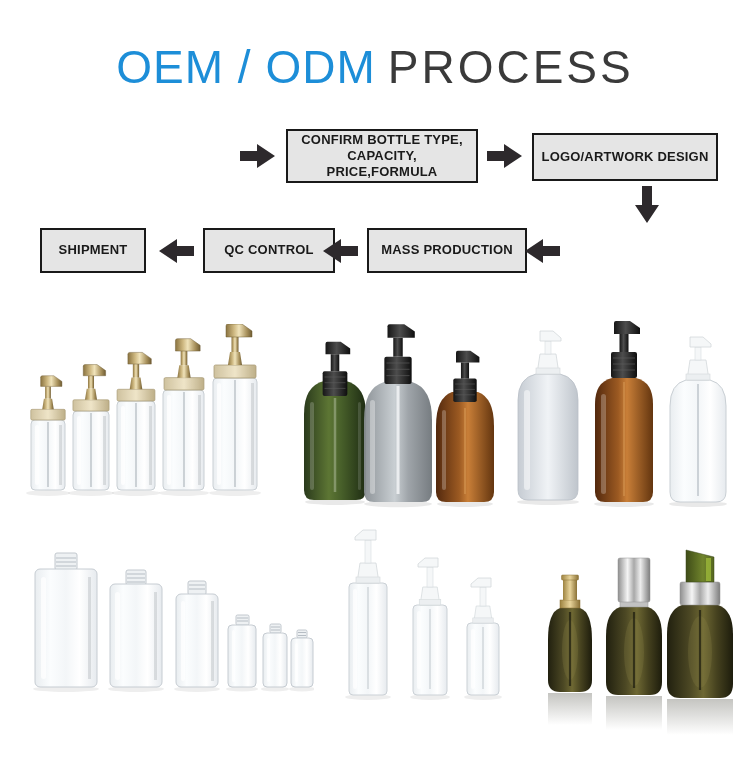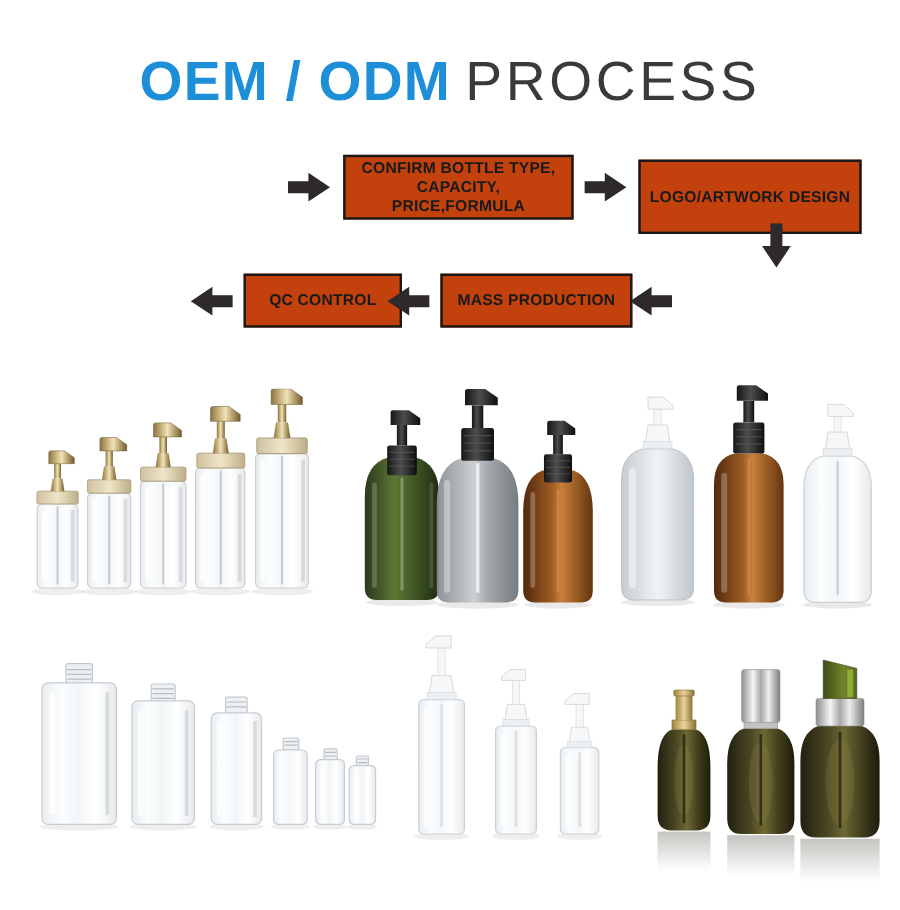--- a/index.html
+++ b/index.html
@@ -1,23 +1,23 @@
 <!DOCTYPE html>
 <html><head>
 <meta charset="utf-8">
 <style>
   html,body{margin:0;padding:0;background:#ffffff;}
   #stage{position:relative;width:750px;height:758px;background:#ffffff;overflow:hidden;
          font-family:"Liberation Sans",sans-serif;margin:0 auto;}
   
   #title{position:absolute;top:40px;left:0;width:750px;text-align:center;white-space:nowrap;}
-  #title .accent{color:#1d8ed8;font-weight:700;font-size:46px;letter-spacing:1px;}
+  #title .accent{color:#1d8ed8;font-weight:400;font-size:46px;letter-spacing:1px;}
   #title .plain{color:#3a3a3a;font-weight:400;font-size:46px;letter-spacing:3px;margin-left:12px;}
   
-  .flow-box{position:absolute;background:#c2410c;border:2px solid #191919;box-sizing:border-box;
+  .flow-box{position:absolute;background:#e5e5e5;border:2px solid #191919;box-sizing:border-box;
             display:flex;align-items:center;justify-content:center;text-align:center;
             font-weight:700;font-size:13px;line-height:1.25;color:#1a1a1a;letter-spacing:.2px;
             padding:2px 6px;}
   .flow-arrow{position:absolute;line-height:0;}
   .photo{position:absolute;line-height:0;}
 </style>
 </head>
 <body>
 
 <div id="stage">
@@ -131,30 +131,33 @@
       </svg>
   </div>
   <div class="flow-box" style="left:286px;top:129px;width:192px;height:54px">
     <span>CONFIRM BOTTLE TYPE, CAPACITY, PRICE,FORMULA</span>
   </div>
   <div class="flow-arrow" style="left:487px;top:143px">
     <svg width="36" height="26" viewBox="0 0 36 26">
         <path d="M0 8 H17 V1 L35 13 L17 25 V18 H0 Z" fill="#2d292c"></path>
       </svg>
   </div>
-  <div class="flow-box" style="left:532px;top:133px;width:186px;height:62px">
+  <div class="flow-box" style="left:532px;top:133px;width:186px;height:48px">
     <span>LOGO/ARTWORK DESIGN</span>
   </div>
 
   <div class="flow-arrow" style="left:634px;top:186px">
     <svg width="26" height="38" viewBox="0 0 26 38">
         <path d="M8 0 V19 H1 L13 37 L25 19 H18 V0 Z" fill="#2d292c"></path>
       </svg>
   </div>
 
+  <div class="flow-box" style="left:40px;top:228px;width:106px;height:45px">
+    <span>SHIPMENT</span>
+  </div>
   <div class="flow-arrow" style="left:158px;top:238px">
     <svg width="36" height="26" viewBox="0 0 36 26">
         <path d="M36 8 H19 V1 L1 13 L19 25 V18 H36 Z" fill="#2d292c"></path>
       </svg>
   </div>
   <div class="flow-box" style="left:203px;top:228px;width:132px;height:45px">
     <span>QC CONTROL</span>
   </div>
   <div class="flow-arrow" style="left:322px;top:238px">
     <svg width="36" height="26" viewBox="0 0 36 26">

